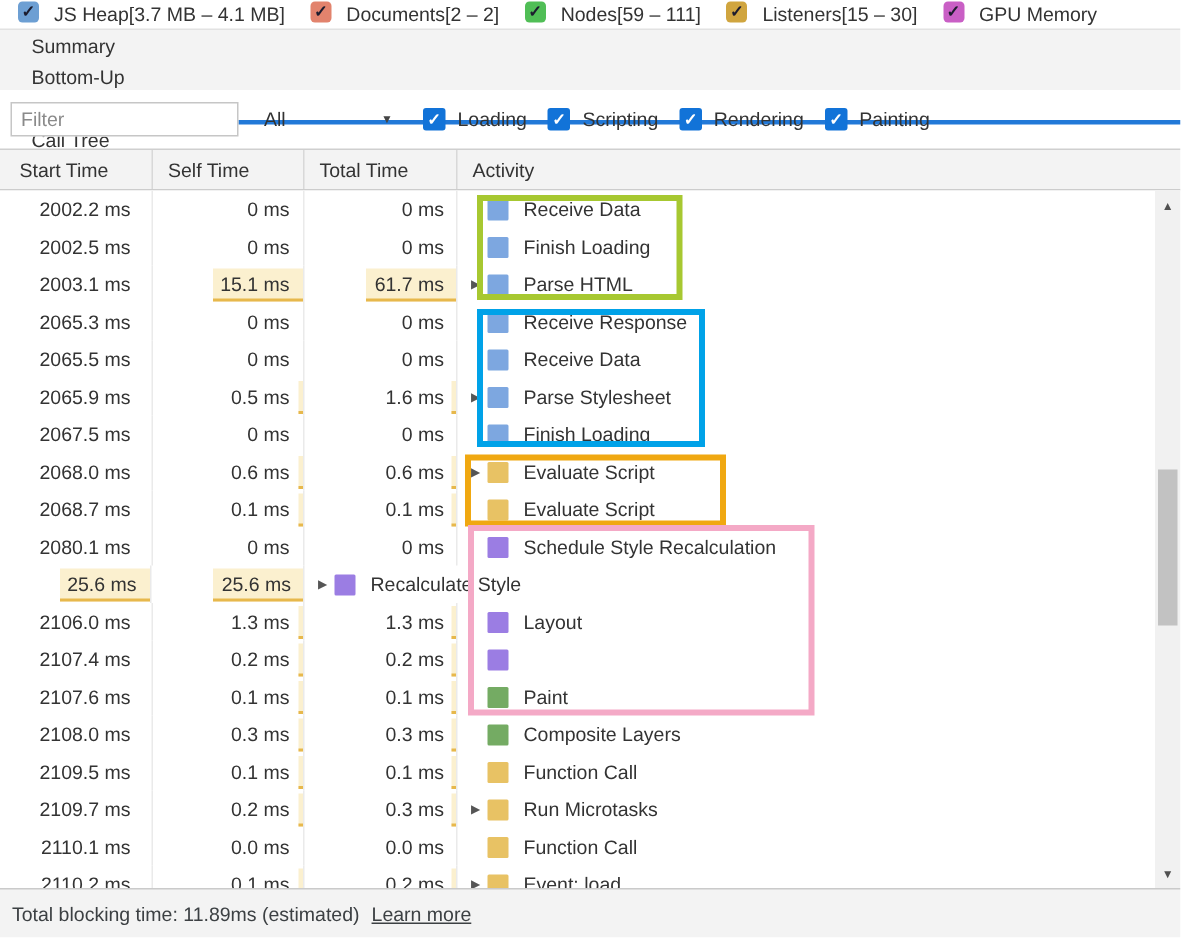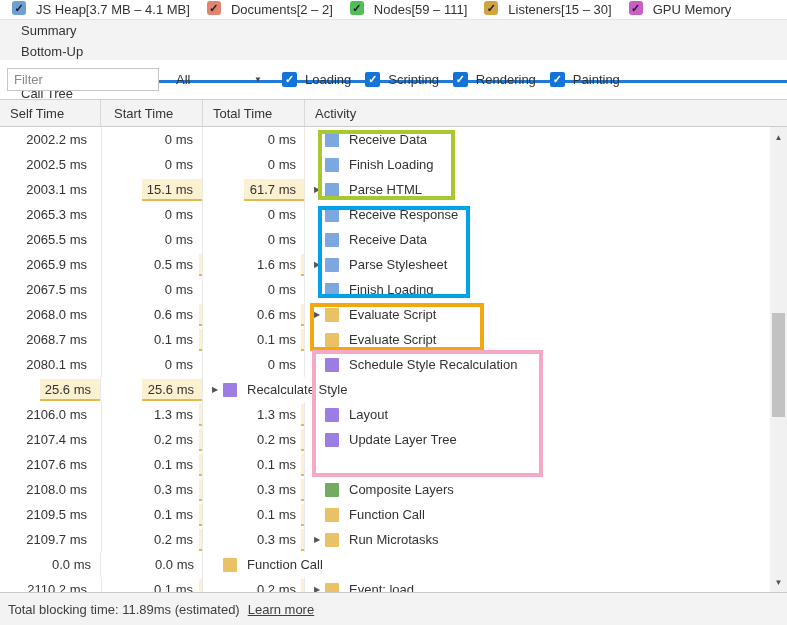--- a/index.html
+++ b/index.html
@@ -131,22 +131,22 @@
         <span>Rendering</span>
       </div>
       <div class="tcheck">
         <span class="tcb" style="background: rgb(18, 115, 216);">✓</span>
         <span>Painting</span>
       </div>
     </div>
 </div>
 
 <div class="thead">
+    <div class="hcell c0">Start Time</div>
     <div class="hcell c1">Self Time</div>
-    <div class="hcell c0">Start Time</div>
     <div class="hcell c2">Total Time</div>
     <div class="hcell c3">Activity</div>
   </div>
 
 <div class="tbody">
     <div class="row">
       <div class="cell c0"><span class="celltext">2002.2 ms</span></div>
       <div class="cell c1"><span class="celltext">0 ms</span></div>
       <div class="cell c2"><span class="celltext">0 ms</span></div>
       <div class="cell c3">
@@ -264,27 +264,31 @@
         <span class="act-label">Layout</span>
       </div>
     </div>
     <div class="row">
       <div class="cell c0"><span class="celltext">2107.4 ms</span></div>
       <div class="cell c1"><span class="hlbar sliver"></span><span class="celltext">0.2 ms</span></div>
       <div class="cell c2"><span class="hlbar sliver"></span><span class="celltext">0.2 ms</span></div>
       <div class="cell c3">
         <span class="arrow"></span>
         <span class="evicon" style="background: rgb(155, 125, 227);"></span>
-        <span class="act-label">Update Layer Tree</span>
       </div>
     </div>
     <div class="row">
       <div class="cell c0"><span class="celltext">2107.6 ms</span></div>
       <div class="cell c1"><span class="hlbar sliver"></span><span class="celltext">0.1 ms</span></div>
       <div class="cell c2"><span class="hlbar sliver"></span><span class="celltext">0.1 ms</span></div>
+      <div class="cell c3">
+        <span class="arrow"></span>
+        <span class="evicon" style="background: rgb(116, 171, 99);"></span>
+        <span class="act-label">Paint</span>
+      </div>
     </div>
     <div class="row">
       <div class="cell c0"><span class="celltext">2108.0 ms</span></div>
       <div class="cell c1"><span class="hlbar sliver"></span><span class="celltext">0.3 ms</span></div>
       <div class="cell c2"><span class="hlbar sliver"></span><span class="celltext">0.3 ms</span></div>
       <div class="cell c3">
         <span class="arrow"></span>
         <span class="evicon" style="background: rgb(116, 171, 99);"></span>
         <span class="act-label">Composite Layers</span>
       </div>
@@ -303,20 +307,21 @@
       <div class="cell c0"><span class="celltext">2109.7 ms</span></div>
       <div class="cell c1"><span class="hlbar sliver"></span><span class="celltext">0.2 ms</span></div>
       <div class="cell c2"><span class="hlbar sliver"></span><span class="celltext">0.3 ms</span></div>
       <div class="cell c3">
         <span class="arrow">▶</span>
         <span class="evicon" style="background: rgb(232, 194, 100);"></span>
         <span class="act-label">Run Microtasks</span>
       </div>
     </div>
     <div class="row">
+      <div class="cell c0"><span class="celltext">2110.1 ms</span></div>
       <div class="cell c1"><span class="celltext">0.0 ms</span></div>
       <div class="cell c2"><span class="celltext">0.0 ms</span></div>
       <div class="cell c3">
         <span class="arrow"></span>
         <span class="evicon" style="background: rgb(232, 194, 100);"></span>
         <span class="act-label">Function Call</span>
       </div>
     </div>
     <div class="row">
       <div class="cell c0"><span class="celltext">2110.2 ms</span></div>

